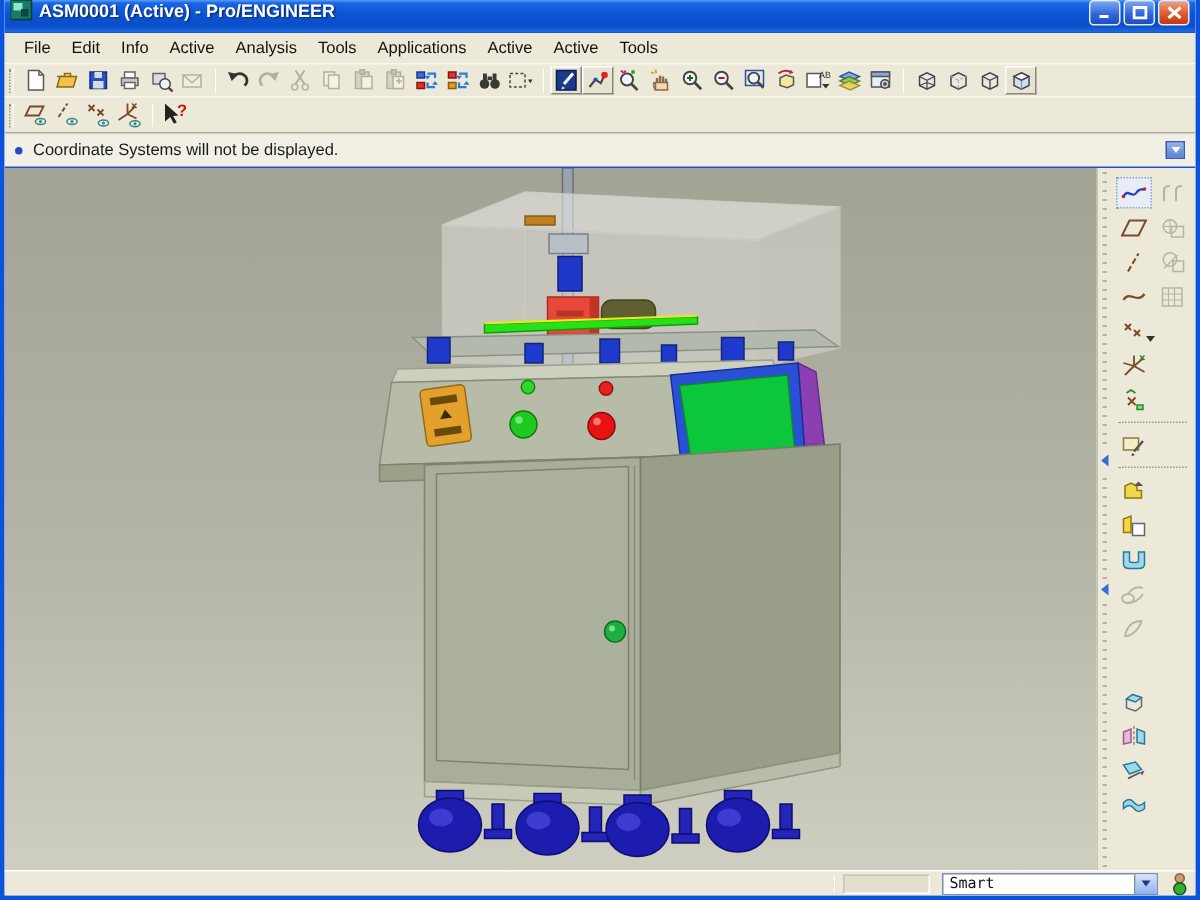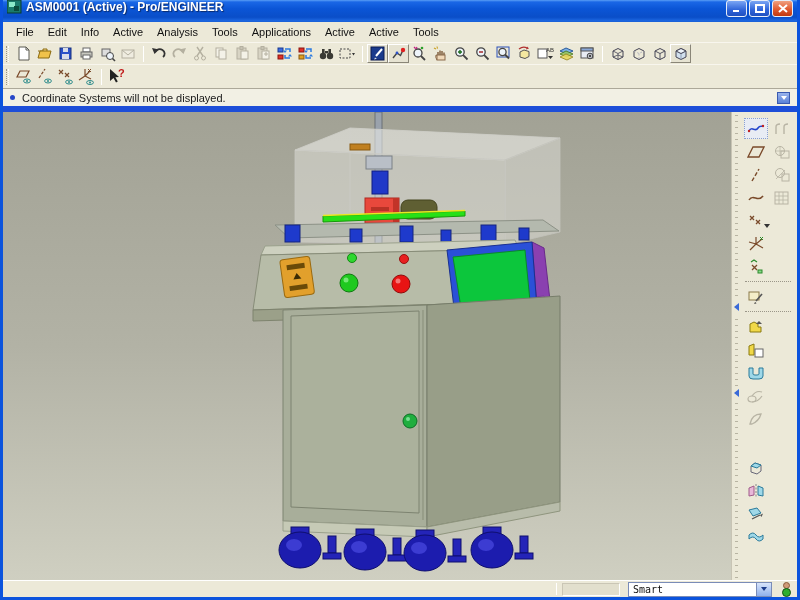--- a/index.html
+++ b/index.html
@@ -19,21 +19,21 @@
   .toolbar{display:flex;align-items:center;background:#ece9d8;border-top:1px solid #f8f6ee;}
   .tb1{height:22px;flex:0 0 22px;}
   .tb2{height:24px;flex:0 0 24px;}
   .grip{width:3px;height:16px;border-left:1px dotted #9a9688;border-right:1px dotted #ffffff;margin:0 4px 0 3px;}
   .sep{width:1px;height:16px;background:#b4b09e;border-right:1px solid #fff;margin:0 4px;}
   .tbtn{width:21px;height:19px;display:flex;align-items:center;justify-content:center;position:relative;}
   .tbtn.pressed{border:1px solid;border-color:#fff #8a8678 #8a8678 #fff;background:#e6e3d2;}
   .tbtn svg{display:block;}
   .dis{opacity:1;}
   
-  .messagebar{height:24px;flex:0 0 24px;background:#f2f0e4;border-top:1px solid #aca899;border-bottom:6px solid #1d4ed8;display:flex;align-items:center;padding:0 7px;font-size:11px;color:#1a1a1a;}
+  .messagebar{height:24px;flex:0 0 24px;background:#f2f0e4;border-top:1px solid #aca899;border-bottom:1px solid #1d4ed8;display:flex;align-items:center;padding:0 7px;font-size:11px;color:#1a1a1a;}
   .msg-bullet{width:5px;height:5px;border-radius:50%;background:#2747c8;margin-right:7px;flex:0 0 auto;}
   .msg-expand{margin-left:auto;width:13px;height:12px;background:linear-gradient(#9ab4ec,#5b82d8);border:1px solid #3a5ab0;display:flex;align-items:center;justify-content:center;}
   .chev-down{width:0;height:0;border-left:3px solid transparent;border-right:3px solid transparent;border-top:4px solid #fff;}
   
   .mainrow{flex:1;display:flex;min-height:0;}
   .viewport{flex:1;position:relative;background:linear-gradient(180deg,#a2a295 0%,#aeae a1 45%,#b6b6a9 60%,#cfcfc1 100%);background:linear-gradient(180deg,#a2a295 0%,#b2b2a5 50%,#cfcfc1 100%);overflow:hidden;}
   .viewport svg{position:absolute;left:0;top:0;}
   
   .sidebar{width:66px;flex:0 0 66px;background:#ece9d8;border-left:1px solid #c8c4b4;display:flex;}
   .sb-grip{width:9px;flex:0 0 9px;position:relative;background:repeating-linear-gradient(180deg,transparent 0 3px,#b8b4a2 3px 4px,transparent 4px 6px);background-size:3px 6px;background-repeat:repeat-y;background-position:3px 0;}

